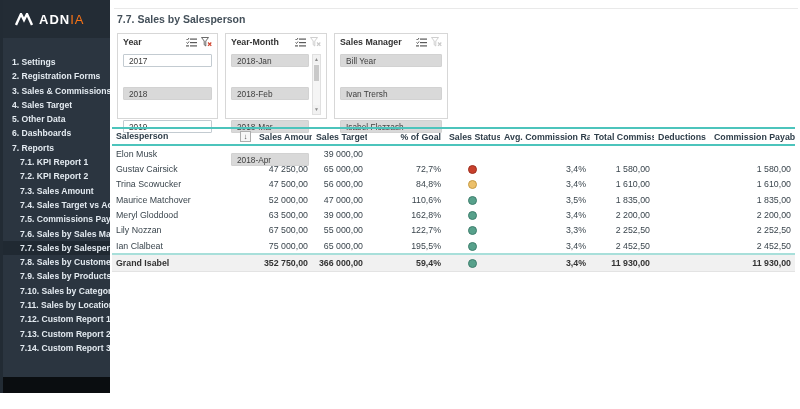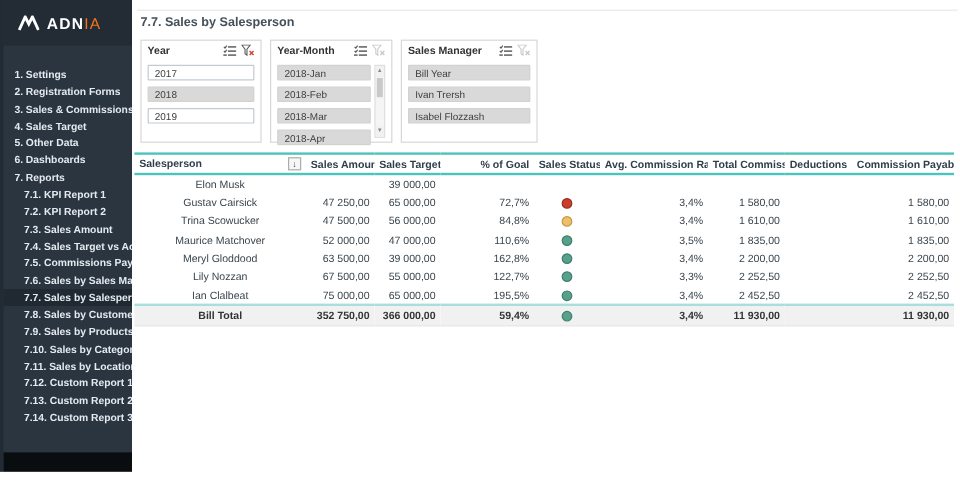--- a/index.html
+++ b/index.html
@@ -33,21 +33,21 @@
   #slicers { position:absolute; left:7px; top:33px; display:flex; gap:7px; }
   .slicer { background:#fff; border:1px solid #d7d7d7; height:86px; padding:3px 5px 4px 5px; }
   .slicer.w-year { width:101px; }
   .slicer.w-month { width:102px; }
   .slicer.w-manager { width:114px; }
   .slicer-head { display:flex; align-items:flex-start; height:14px; }
   .slicer-title { font-size:8.8px; font-weight:bold; color:#333; flex:1; }
   .slicer-icons { display:flex; gap:4px; align-items:center; }
   .slicer-icons span { display:inline-flex; cursor:pointer; }
   .slicer-body { display:flex; margin-top:3px; }
-  .slicer-items { flex:1; display:flex; flex-direction:column; gap:5px;justify-content:center; }
+  .slicer-items { flex:1; display:flex; flex-direction:column; gap:20px;justify-content:center; }
   .slicer-item { height:13px; line-height:12px; font-size:8.3px; color:#3c3c3c;
                  padding-left:5px; border:1px solid #c3cbd1; background:#fff;
                  border-radius:1px; cursor:pointer; }
   .slicer-item.selected { background:#d9d9d9; border-color:#d2d2d2; color:#404040; }
   
   .slicer-scroll { width:9px; margin-left:3px; display:flex; flex-direction:column;
                    border:1px solid #e0e0e0; background:#f5f5f5; height:61px; }
   .scroll-btn { height:9px; font-size:5px; line-height:9px; text-align:center;
                 color:#8a8a8a; background:#f1f1f1; cursor:pointer; }
   .scroll-thumb { height:16px; background:#c9c9c9; margin:1px; cursor:grab; }
@@ -56,21 +56,21 @@
   
   #report { position:absolute; left:2px; top:127px; width:683px; border-collapse:collapse;
             table-layout:fixed; }
   #report th { border-top:2px solid #4cc4bc; border-bottom:2px solid #4cc4bc;
                font-size:8.8px; font-weight:bold; color:#2f3e4a; padding:2px 4px;
                text-align:right; white-space:nowrap; overflow:hidden; }
   #report th.c-name { text-align:left; }
   #report th.c-status { text-align:center; }
   #report td { font-size:8.8px; color:#3a454d; padding:2.6px 4px; text-align:right;
                white-space:nowrap; overflow:hidden; }
-  #report td.c-name { text-align:center; }
+  #report td.c-name { text-align:left; }
   #report td.c-status { text-align:center; }
   #report tr.last-data td { border-bottom:2px solid #a8dfda; }
   #report tr.total td { background:#f1f1f1; font-weight:bold; color:#333;
                         border-bottom:1px solid #e3e3e3; }
   .sort-btn { float:right; width:11px; height:11px; border:1px solid #adadad;
               background:#f7f7f7; font-size:7.5px; line-height:10px; text-align:center;
               color:#444; font-weight:normal; cursor:pointer; margin-top:0px; }
   .dot { display:none; width:9px; height:9px; border-radius:50%; border:1px solid transparent;
          margin:0 auto; }
   .dot[data-status] { display:inline-block; vertical-align:middle; }
@@ -324,21 +324,21 @@
           <td>75 000,00</td>
           <td>65 000,00</td>
           <td>195,5%</td>
           <td class="c-status"><span class="dot" data-status="green"></span></td>
           <td>3,4%</td>
           <td>2 452,50</td>
           <td></td>
           <td>2 452,50</td>
         </tr>
         <tr class="total">
-          <td class="c-name">Bill Total</td>
+          <td class="c-name">Grand Isabel</td>
           <td>352 750,00</td>
           <td>366 000,00</td>
           <td>59,4%</td>
           <td class="c-status"><span class="dot" data-status="green"></span></td>
           <td>3,4%</td>
           <td>11 930,00</td>
           <td></td>
           <td>11 930,00</td>
         </tr>
       </tbody>

